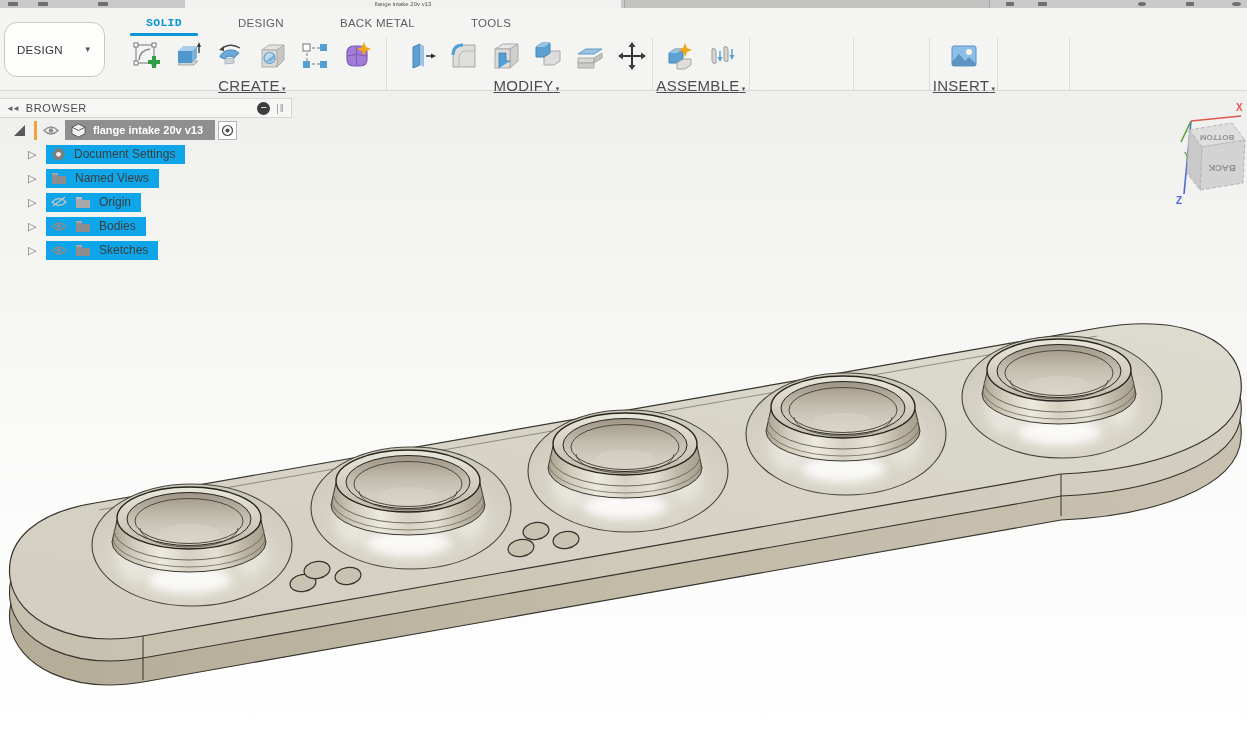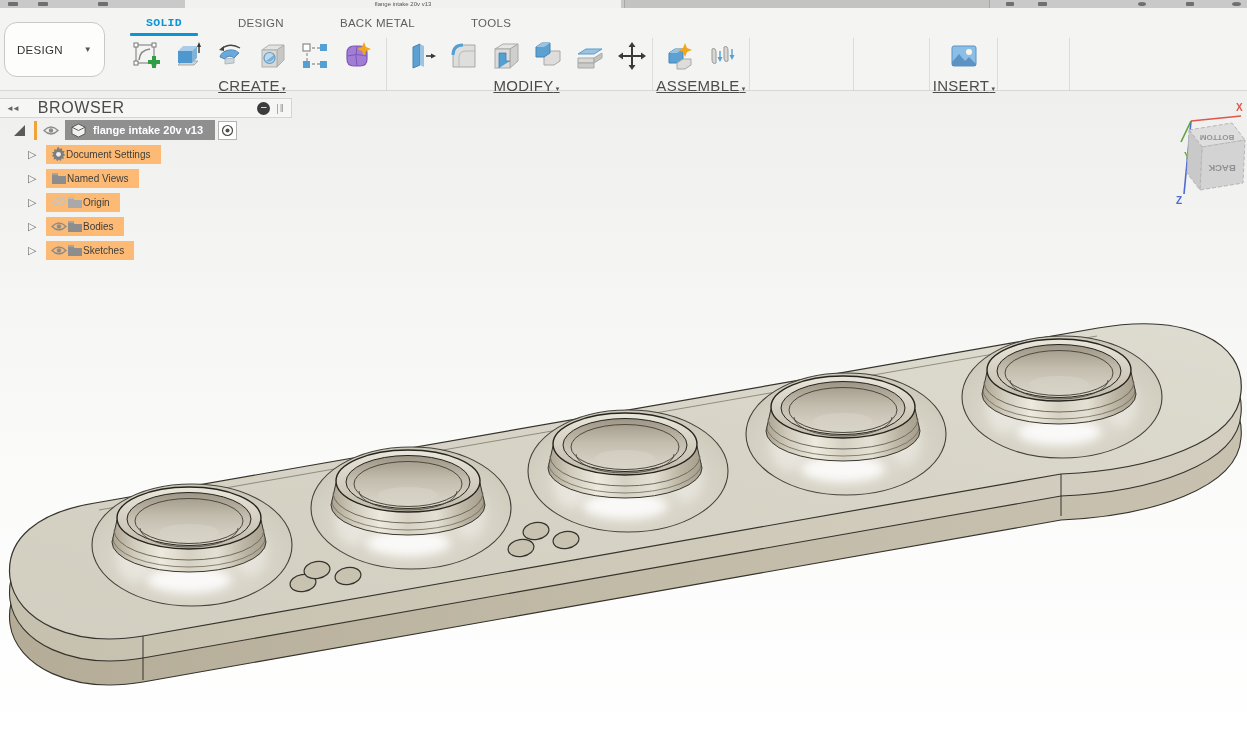--- a/index.html
+++ b/index.html
@@ -29,28 +29,28 @@
   .rgroup .icons { height:40px; display:flex; align-items:center; justify-content:center; gap:8px; }
   .rgroup .glabel { margin-top:1px; font-size:15px; color:#4c4c4c; letter-spacing:.3px;text-decoration:underline; }
   .rgroup .glabel::after { content:" ▾"; font-size:7px; color:#555; }
   .ricon { width:34px; height:34px; display:flex; align-items:center; justify-content:center; }
   .gsep { position:absolute; top:30px; height:52px; width:1px; background:#dcdcda; }
 
   
   .browser { position:absolute; left:0; top:98px; width:292px; z-index:3; }
   .bheader { height:20px; background:#f6f6f5; border:1px solid #d5d5d3; border-left:none; display:flex; align-items:center; padding:0 6px; }
   .bheader .collapse { color:#666; font-size:8px; letter-spacing:-2px; margin-right:8px; }
-  .bheader .btitle { font-size:16px; color:#4a4a4a; letter-spacing:.6px; flex:1;margin-left:12px; }
+  .bheader .btitle { font-size:11px; color:#4a4a4a; letter-spacing:.6px; flex:1; }
   .bheader .minus { width:13px; height:13px; border-radius:50%; background:#3c3c3c; color:#fff; font-size:11px; line-height:11px; text-align:center; margin-right:6px; }
   .bheader .grip { color:#999; font-size:10px; letter-spacing:1px; }
   .brow { position:relative; height:24px; display:flex; align-items:center; }
   .tri-open { width:0; height:0; border-left:11px solid transparent; border-bottom:11px solid #5a5a5a; margin-left:14px; }
   .tri-closed { color:#666; font-size:11px; margin-left:28px; width:12px; }
   .ybar { width:3px; height:19px; background:#efa33b; margin-left:9px; }
-  .chip { display:flex; align-items:center; gap:0; background:#fdba74; height:19px; padding:0 10px 0 5px; margin-left:6px; font-size:10px; color:#3e3e3e; }
+  .chip { display:flex; align-items:center; gap:8px; background:#0ea5e9; height:19px; padding:0 10px 0 5px; margin-left:6px; font-size:12px; color:#3e3e3e; }
   .root-hl { display:flex; align-items:center; gap:7px; background:#8f8f8f; height:20px; padding:0 12px 0 6px; margin-left:5px; font-size:11px; font-weight:bold; color:#fff; }
   .radio-box { width:19px; height:19px; background:#fff; border:1px solid #b3b3b1; margin-left:3px; display:flex; align-items:center; justify-content:center; }
   .eye-wrap { width:18px; display:flex; justify-content:center; margin-left:5px; }
 </style>
 </head>
 <body>
 
 <div class="stage">
 
   <svg class="canvas" width="1247" height="734" viewBox="0 0 1247 734">

